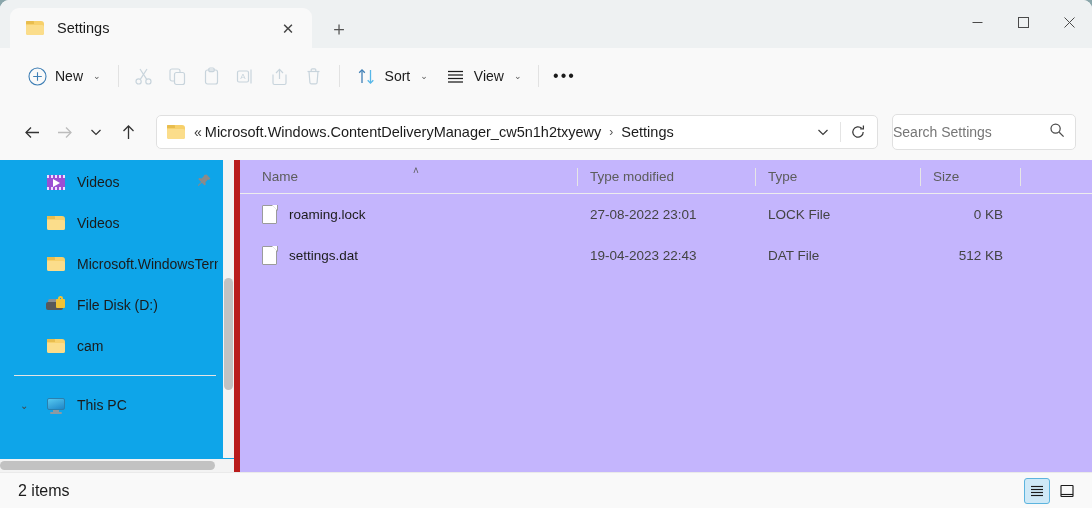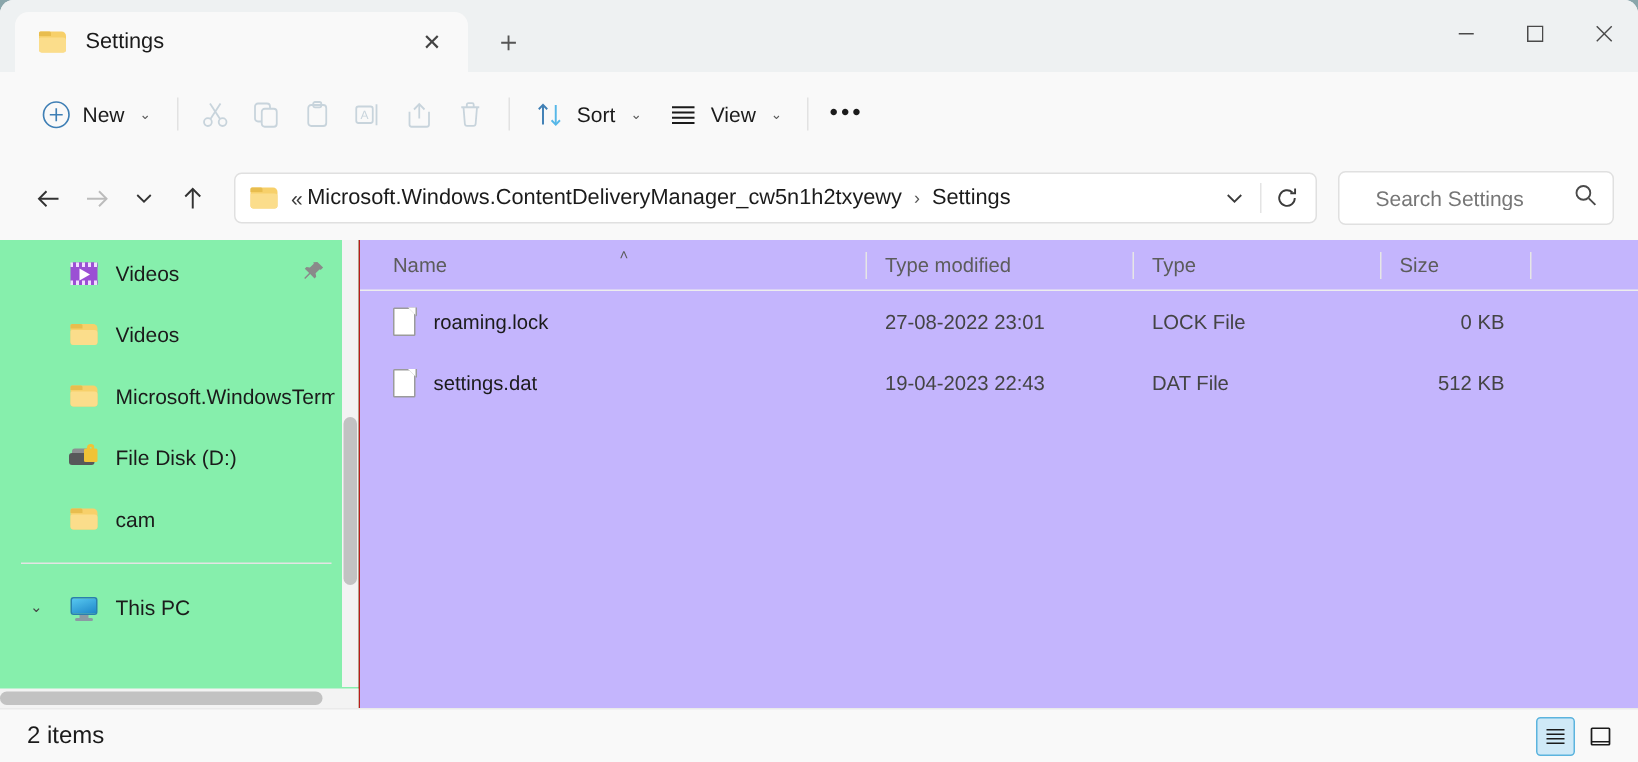--- a/index.html
+++ b/index.html
@@ -125,38 +125,38 @@
   .addr-btn {
     width: 30px; height: 30px; border-radius: 4px;
     display: flex; align-items: center; justify-content: center;
     color: #3b3b3b; flex: 0 0 30px;
   }
   .addr-sep { width: 1px; height: 20px; background: #e4e4e4; margin: 0 2px; }
   #searchbox {
     width: 184px; height: 36px; flex: 0 0 184px;
     background: #ffffff; border: 1px solid #e0e0e0; border-radius: 5px;
     margin-left: 14px;
-    display: flex; align-items: center; padding: 0 10px 0 24px;
+    display: flex; align-items: center; padding: 0 10px 0 0;
   }
   #searchinput {
     flex: 1; border: none; outline: none; background: transparent;
     font-family: "Liberation Sans", sans-serif;
     font-size: 14px; color: #1b1b1b; min-width: 0;
   }
   #searchinput::placeholder { color: #767676; }
 
   
   #bodyrow { flex: 1; display: flex; min-height: 0; background: #ffffff; }
 
   
   #sidebar {
     width: 240px; flex: 0 0 240px;
-    background: #86efac;
+    background: #0ea5e9;
     position: relative; overflow: hidden;
-    border-right: 1px solid #b91c1c;
+    border-right: 6px solid #b91c1c;
   }
   #sidelist { position: absolute; left: 0; top: 0; right: 0; padding-top: 2px; }
   .side-item {
     height: 40px; display: flex; align-items: center;
     padding-left: 40px; padding-right: 8px;
     position: relative; border-radius: 4px;
     margin: 0 8px 1px 6px;
   }
   .side-chev {
     position: absolute; left: 14px; top: 0; height: 40px;

